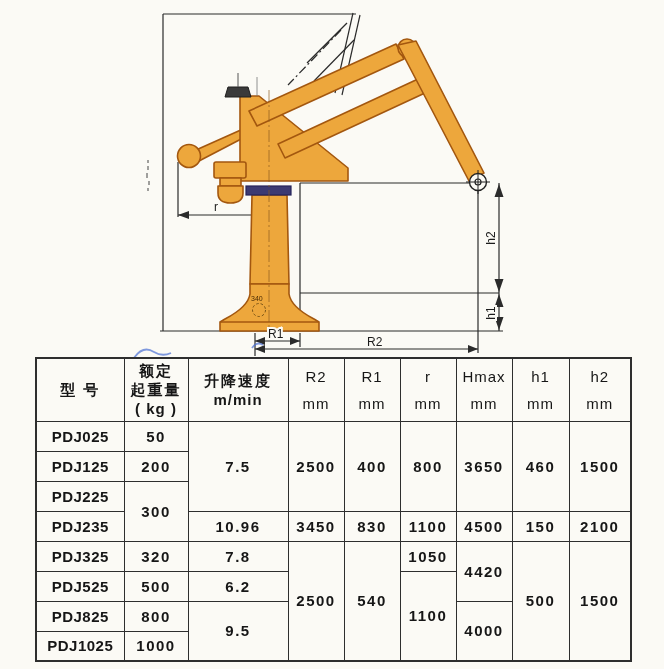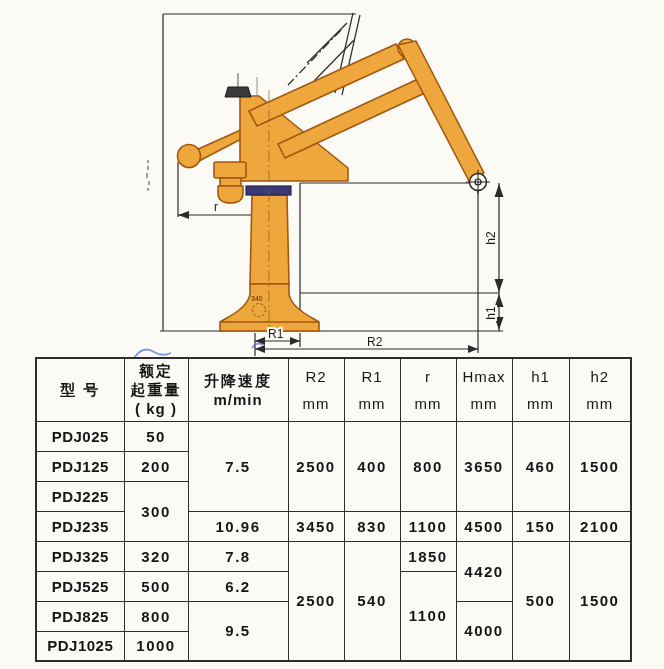--- a/index.html
+++ b/index.html
@@ -211,21 +211,21 @@
       <td class="num">150</td>
       <td class="num">2100</td>
     </tr>
 
     <tr class="datarow">
       <td class="model-cell">PDJ325</td>
       <td class="num">320</td>
       <td class="num">7.8</td>
       <td class="num" rowspan="4">2500</td>
       <td class="num" rowspan="4">540</td>
-      <td class="num">1850</td>
+      <td class="num">1050</td>
       <td class="num" rowspan="2">4420</td>
       <td class="num" rowspan="4">500</td>
       <td class="num" rowspan="4">1500</td>
     </tr>
     <tr class="datarow">
       <td class="model-cell">PDJ525</td>
       <td class="num">500</td>
       <td class="num">6.2</td>
       <td class="num" rowspan="3">1100</td>
     </tr>

